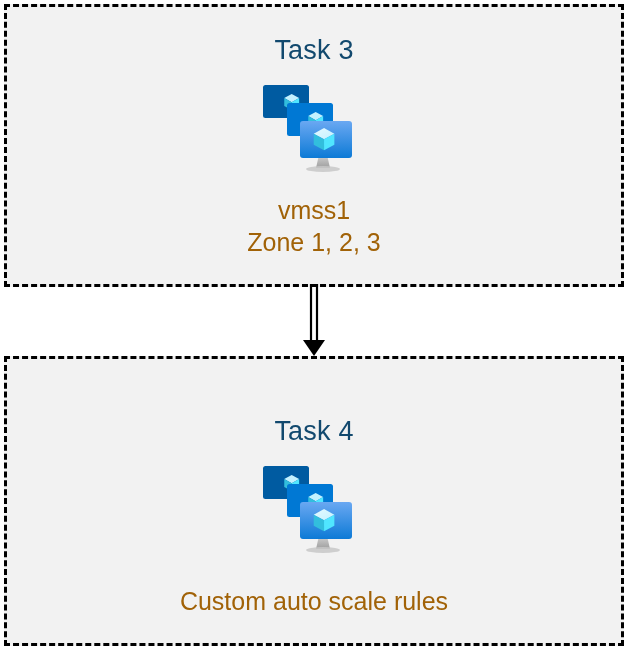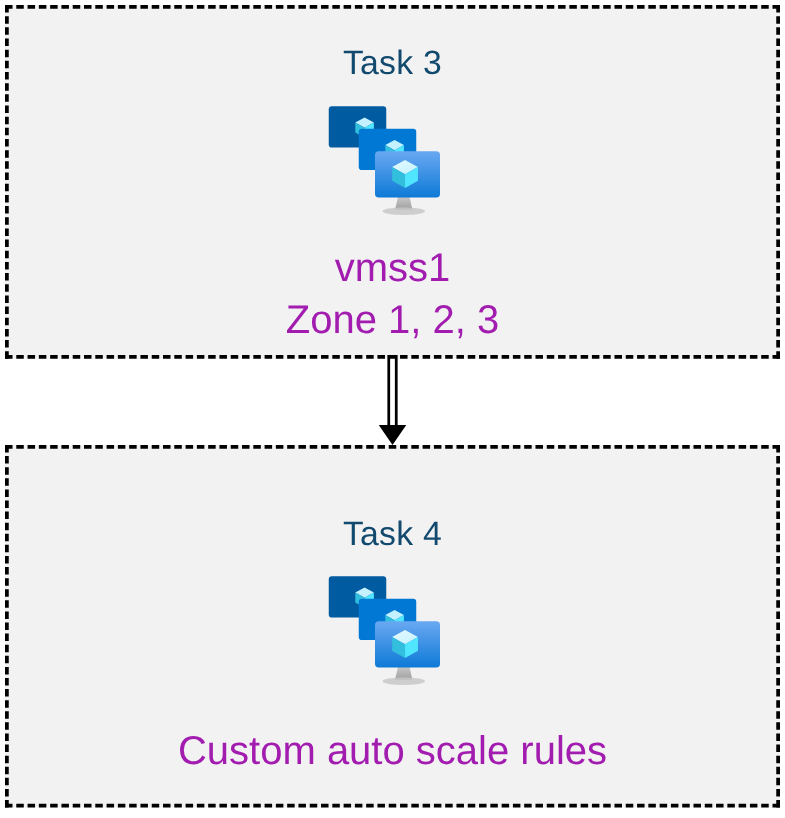--- a/index.html
+++ b/index.html
@@ -42,22 +42,22 @@
     font-size: 27px;
     line-height: 1.15;
     font-weight: 400;
     letter-spacing: 0.2px;
     white-space: nowrap;
   }
   .task-box--top .task-title    { margin-top: 28px; }
   .task-box--bottom .task-title { margin-top: 31px; }
 
   .caption {
-    color: #a21caf;
-    font-size: 32px;
+    color: #a16207;
+    font-size: 25px;
     line-height: 1.28;
     text-align: center;
     white-space: pre-line;
   }
   .task-box--top .caption    { margin-top: 19px; }
   .task-box--bottom .caption { margin-top: 29px; }
 
   
   .vmss-icon {
     position: relative;

